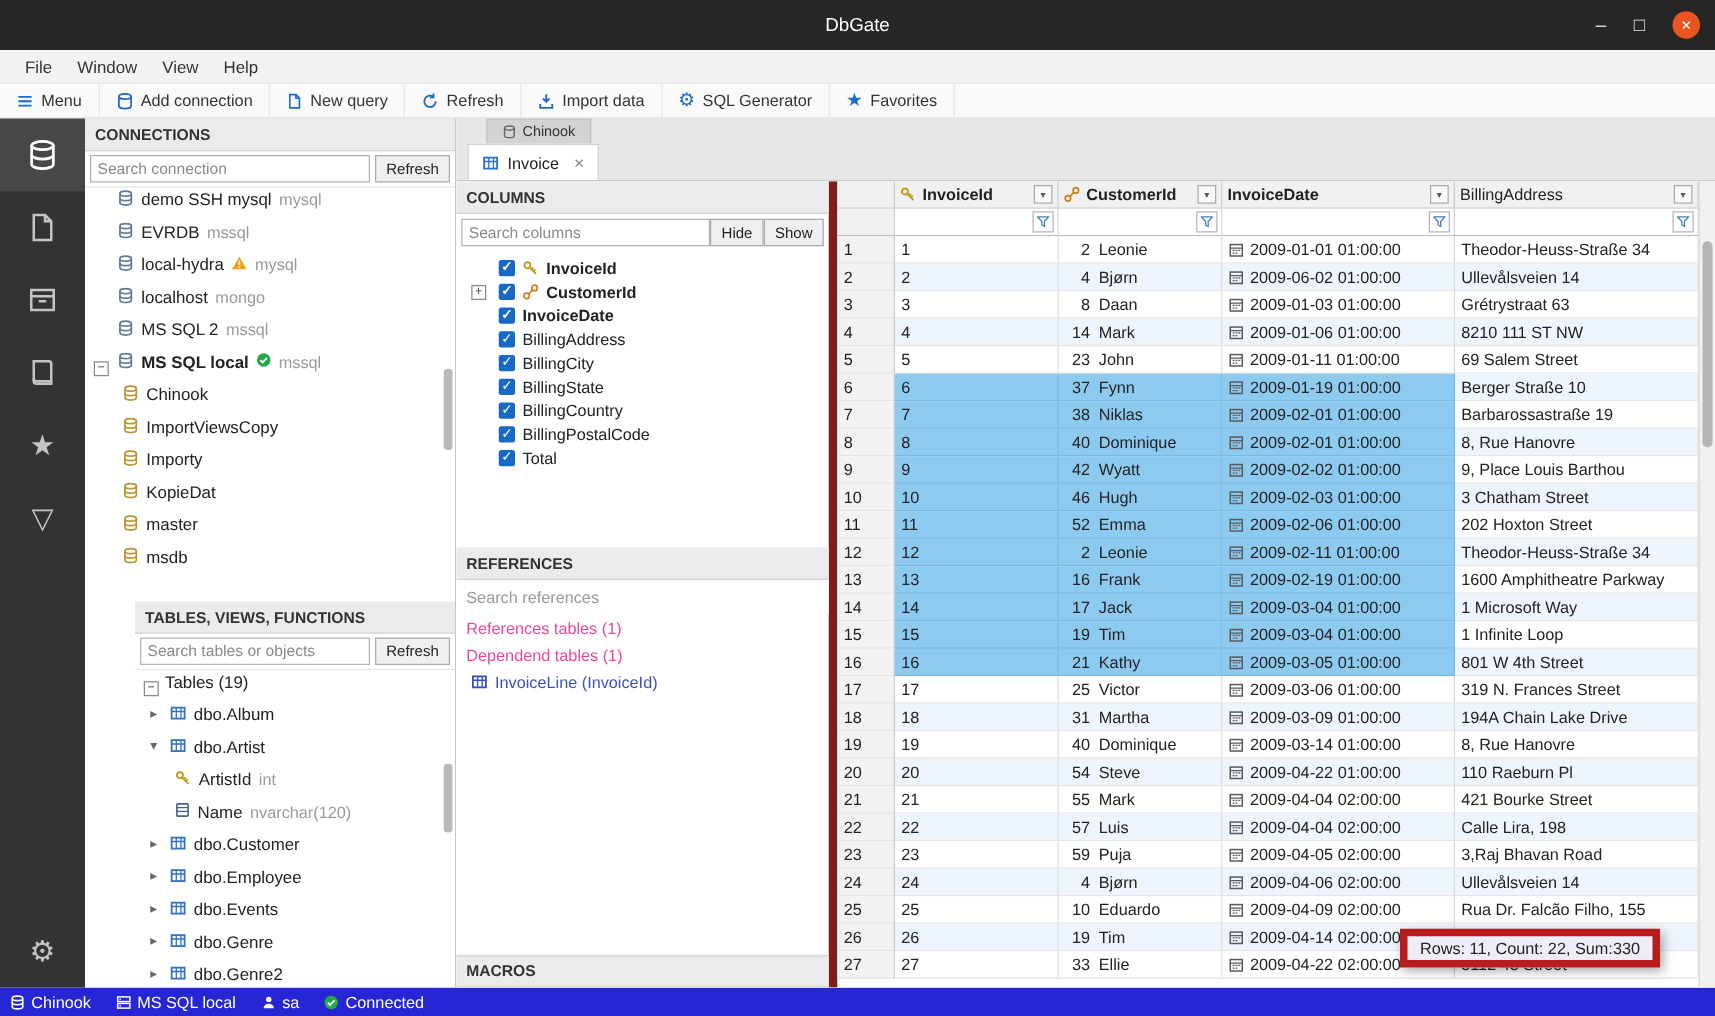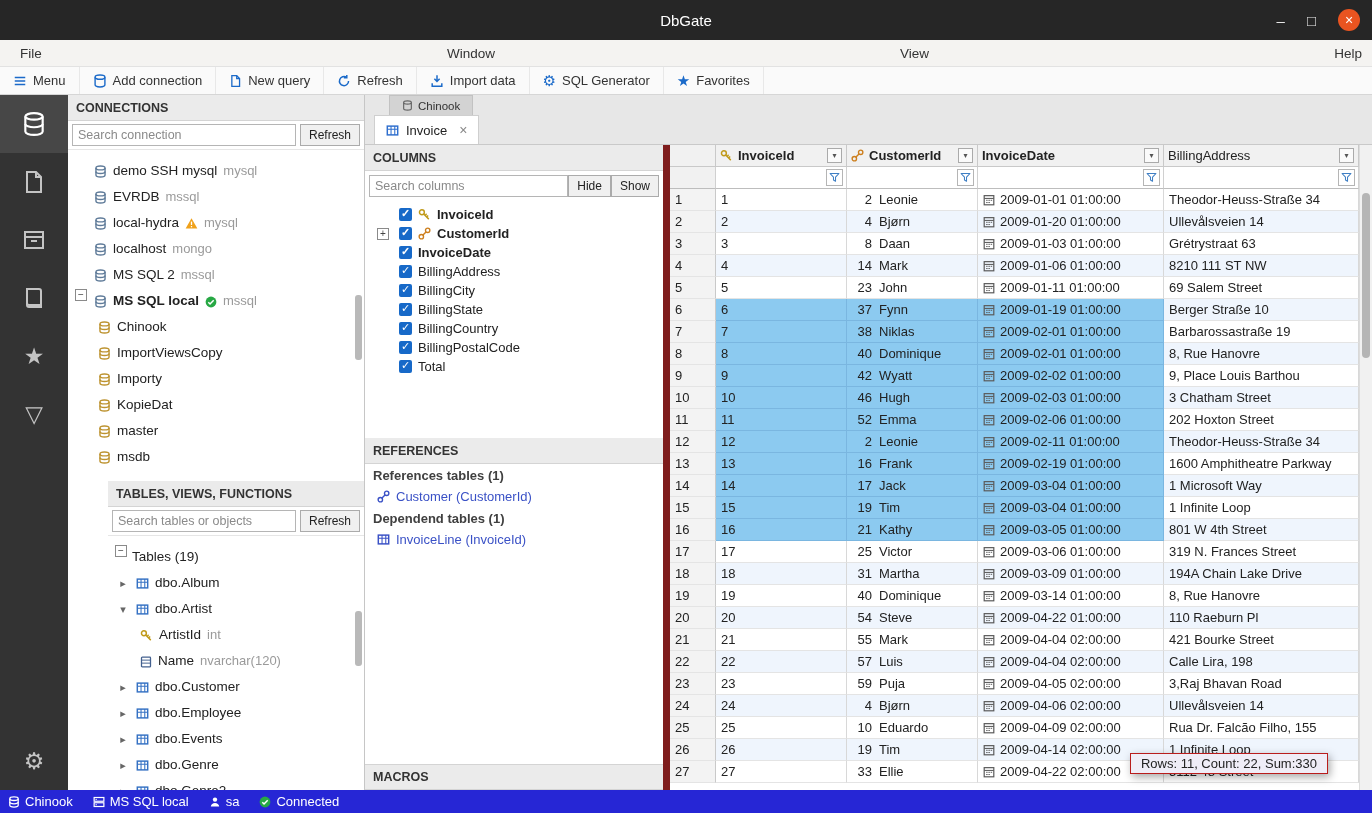--- a/index.html
+++ b/index.html
@@ -7,21 +7,21 @@
   body { font-family:"Liberation Sans", sans-serif; font-size:13px; color:#222; background:#fff; }
 
   
   .titlebar { height:40px; background:#262626; position:relative; display:flex; align-items:center; justify-content:center; }
   .titlebar .title { color:#fff; font-size:15px; }
   .win-controls { position:absolute; right:12px; top:0; height:100%; display:flex; align-items:center; gap:22px; }
   .win-btn { color:#e6e6e6; font-size:15px; line-height:1; }
   .win-close { width:22px; height:22px; border-radius:50%; background:#E95420; color:#fff; display:flex; align-items:center; justify-content:center; font-size:14px; }
 
   
-  .menubar { height:27px; background:#f4f3f1; border-bottom:1px solid #e2e2e2; display:flex; align-items:center; padding-left:10px;justify-content:space-between; }
+  .menubar { height:27px; background:#f4f3f1; border-bottom:1px solid #e2e2e2; display:flex; align-items:center; padding-left:10px; }
   .menu-item { padding:3px 10px; font-size:13.5px; color:#333; }
   .toolbar { height:28px; background:#fafafa; border-bottom:1px solid #d6d6d6; display:flex; align-items:stretch; }
   .tool-item { display:flex; align-items:center; gap:6px; padding:0 13px; border-right:1px solid #e8e8e8; color:#333; font-size:13px; }
   .tool-glyph { color:#1b6ac9; font-size:15px; line-height:1; }
   .ic { display:inline-flex; align-items:center; flex:none; }
 
   
   .main { display:flex; height:695px; }
 
   .iconstrip { width:68px; background:#333; display:flex; flex-direction:column; align-items:center; flex:none; }
@@ -33,21 +33,21 @@
   
   .leftpanel { width:297px; border-right:1px solid #c6c6c6; display:flex; flex-direction:column; background:#fff; flex:none; }
   .panel-header { height:26px; background:#ebebeb; border-bottom:1px solid #d4d4d4; display:flex; align-items:center; padding:0 8px; font-weight:bold; font-size:12.5px; color:#333; flex:none; }
   .search-row { display:flex; align-items:center; padding:3px 4px; gap:4px; border-bottom:1px solid #e6e6e6; flex:none; }
   .search-input { flex:1; height:22px; border:1px solid #b5b5b5; padding:0 5px; font-size:12.5px; font-family:inherit; color:#333; background:#fff; min-width:0; }
   .search-input::placeholder { color:#8a8a8a; }
   .small-btn { height:22px; border:1px solid #ababab; background:#f0f0f0; font-size:12px; padding:0 8px; font-family:inherit; color:#222; }
   .conn-section { height:386px; display:flex; flex-direction:column; overflow:hidden; position:relative; }
   .tables-section { flex:1; display:flex; flex-direction:column; overflow:hidden; position:relative;margin-left:40px; }
   .tree { flex:1; overflow:hidden; padding-top:2px; }
-  .tree-row { height:26px; display:flex; align-items:flex-end; gap:6px; font-size:13.5px; color:#222; position:relative; white-space:nowrap; }
+  .tree-row { height:26px; display:flex; align-items:flex-start; gap:6px; font-size:13.5px; color:#222; position:relative; white-space:nowrap; }
   .tree-row .name.b { font-weight:bold; }
   .engine { color:#9a9a9a; font-size:13px; }
   .dtype { color:#9a9a9a; font-size:13px; }
   .collapse-box { position:absolute; left:7px; top:7px; width:12px; height:12px; border:1px solid #8a8a8a; background:#fff; font-size:10px; line-height:10px; text-align:center; color:#444; }
   .conn-row { padding-left:26px; }
   .db-row { padding-left:30px; }
   .t-root { padding-left:24px; }
   .t-table { padding-left:8px; }
   .t-col { padding-left:32px; }
   .chev { width:14px; text-align:center; color:#666; font-size:11px; flex:none; }
@@ -67,21 +67,21 @@
   .cols-search-row { display:flex; gap:0; padding:4px 4px; align-items:center; flex:none; }
   .col-list { padding-top:4px; }
   .col-row { height:19px; display:flex; align-items:center; gap:6px; padding-left:34px; position:relative; font-size:13px; }
   .col-row.b { font-weight:bold; }
   .plus-box { position:absolute; left:12px; top:4px; width:12px; height:12px; border:1px solid #8a8a8a; background:#fff; font-size:10px; line-height:10px; text-align:center; color:#444; font-weight:normal; }
   .checkbox { width:13px; height:13px; background:#1769c8; border-radius:2px; position:relative; flex:none; }
   .checkbox::after { content:"✓"; position:absolute; left:2px; top:-1px; color:#fff; font-size:11px; }
   .cols-gap { height:62px; }
   .ref-search { border:none; padding:6px 8px; font-size:13px; font-family:inherit; color:#333; width:100%; }
   .ref-search::placeholder { color:#999; }
-  .ref-heading { font-weight:bold; padding:4px 8px 3px 8px; font-size:13px; color:#404040; }
+  .ref-heading { font-weight:normal; padding:4px 8px 3px 8px; font-size:13px; color:#ec4899; }
   .ref-link { display:flex; align-items:center; gap:6px; padding:3px 8px 3px 12px; color:#3a51c6; font-size:13px; }
   .tools-flex { flex:1; }
   .macros-header { border-top:1px solid #d4d4d4; }
 
   
   .grid-wrap { flex:1; position:relative; overflow:hidden; background:#fff; min-width:0; }
   .grid { position:absolute; left:0; top:0; right:13px; bottom:0; overflow:hidden; }
   .g-row, .g-head, .g-filt { display:flex; height:22px; }
   .g-h { background:#f1f1f1; border-right:1px solid #c9c9c9; border-bottom:1px solid #c9c9c9; display:flex; align-items:center; gap:5px; padding:0 4px; font-size:13px; color:#222; }
   .hlabel.b { font-weight:bold; }
@@ -94,21 +94,21 @@
   .g-c.c-num, .g-row.even .g-c.c-num { background:#f3f3f3; border-right:1px solid #c9c9c9; color:#222; }
   .g-c.sel, .g-row.even .g-c.sel { background:#8ccaf0; border-bottom-color:#7ab6e0; border-right-color:#7ab6e0; }
   .c-num { width:46px; flex:none; }
   .c-id { width:131px; flex:none; }
   .c-cust { width:131px; flex:none; }
   .c-date { width:186px; flex:none; gap:5px; }
   .c-addr { flex:1; min-width:0; }
   .cnum { display:inline-block; min-width:20px; text-align:right; margin-right:7px; }
   .vscroll { position:absolute; right:0; top:0; bottom:0; width:13px; background:#f1f1f1; border-left:1px solid #dcdcdc; }
   .vthumb { position:absolute; left:2px; right:2px; top:48px; height:165px; background:#b5b5b5; border-radius:4px; }
-  .sel-tooltip { position:absolute; right:44px; bottom:16px; background:#efedf7; border:1px solid #b91c1c; box-shadow:2px 3px 8px rgba(0,0,0,.35); padding:2px 10px; font-size:13px; color:#222; white-space:nowrap; }
+  .sel-tooltip { position:absolute; right:44px; bottom:16px; background:#efedf7; border:6px solid #b91c1c; box-shadow:2px 3px 8px rgba(0,0,0,.35); padding:2px 10px; font-size:13px; color:#222; white-space:nowrap; }
 
   
   .statusbar { height:23px; background:#2626d5; color:#fff; display:flex; align-items:center; padding-left:8px; gap:20px; font-size:13px; }
   .sb-item { display:flex; align-items:center; gap:5px; }
 </style>
 </head>
 <body>
 
 <div class="titlebar">
   <div class="title">DbGate</div>
@@ -566,31 +566,22 @@
               <span class="checkbox"></span>
               <span>BillingPostalCode</span>
             </div>
             <div class="col-row">
               <span class="checkbox"></span>
               <span>Total</span>
             </div>
           </div>
         <div class="cols-gap"></div>
         <div class="panel-header">REFERENCES</div>
+        <input class="ref-search" placeholder="Search references" style="">
         <div class="ref-heading">References tables (1)</div>
-        <div class="ref-link">
-          <span class="ic">
-              <svg width="13" height="13" viewBox="0 0 16 16">
-                <circle cx="4.1" cy="11.9" r="2.7" fill="none" stroke="#3a51c6" stroke-width="1.7"></circle>
-                <circle cx="11.9" cy="4.1" r="2.7" fill="none" stroke="#3a51c6" stroke-width="1.7"></circle>
-                <path d="M6.1 9.9l3.8-3.8" stroke="#3a51c6" stroke-width="1.7"></path>
-              </svg>
-            </span>
-          <span>Customer (CustomerId)</span>
-        </div>
         <div class="ref-heading">Dependend tables (1)</div>
         <div class="ref-link">
           <span class="ic">
               <svg width="13" height="13" viewBox="0 0 16 16">
                 <rect x="1.6" y="2.6" width="12.8" height="10.8" fill="none" stroke="#3a51c6" stroke-width="1.8"></rect>
                 <path d="M1.6 6.4h12.8M6.2 2.6v10.8M10.8 2.6v10.8" stroke="#3a51c6" stroke-width="1.3" fill="none"></path>
               </svg>
             </span>
           <span>InvoiceLine (InvoiceId)</span>
         </div>
@@ -691,21 +682,21 @@
                   <span class="cname">Bjørn</span>
                 </div>
                 <div class="g-c c-date">
                   <span class="ic">
                     <svg width="12" height="12" viewBox="0 0 16 16">
                       <rect x="1.6" y="2.2" width="12.8" height="12.2" fill="none" stroke="#5a5a5a" stroke-width="1.6"></rect>
                       <path d="M1.6 5.9h12.8" stroke="#5a5a5a" stroke-width="1.4"></path>
                       <path d="M4.2 8.4h2M7.2 8.4h2M10.2 8.4h2M4.2 11.4h2M7.2 11.4h2" stroke="#5a5a5a" stroke-width="1.3"></path>
                     </svg>
                   </span>
-                  <span>2009-01-20 01:00:00</span>
+                  <span>2009-06-02 01:00:00</span>
                 </div>
                 <div class="g-c c-addr">Ullevålsveien 14</div>
               </div>
               <div class="g-row">
                 <div class="g-c c-num">3</div>
                 <div class="g-c c-id">3</div>
                 <div class="g-c c-cust">
                   <span class="cnum">8</span>
                   <span class="cname">Daan</span>
                 </div>

